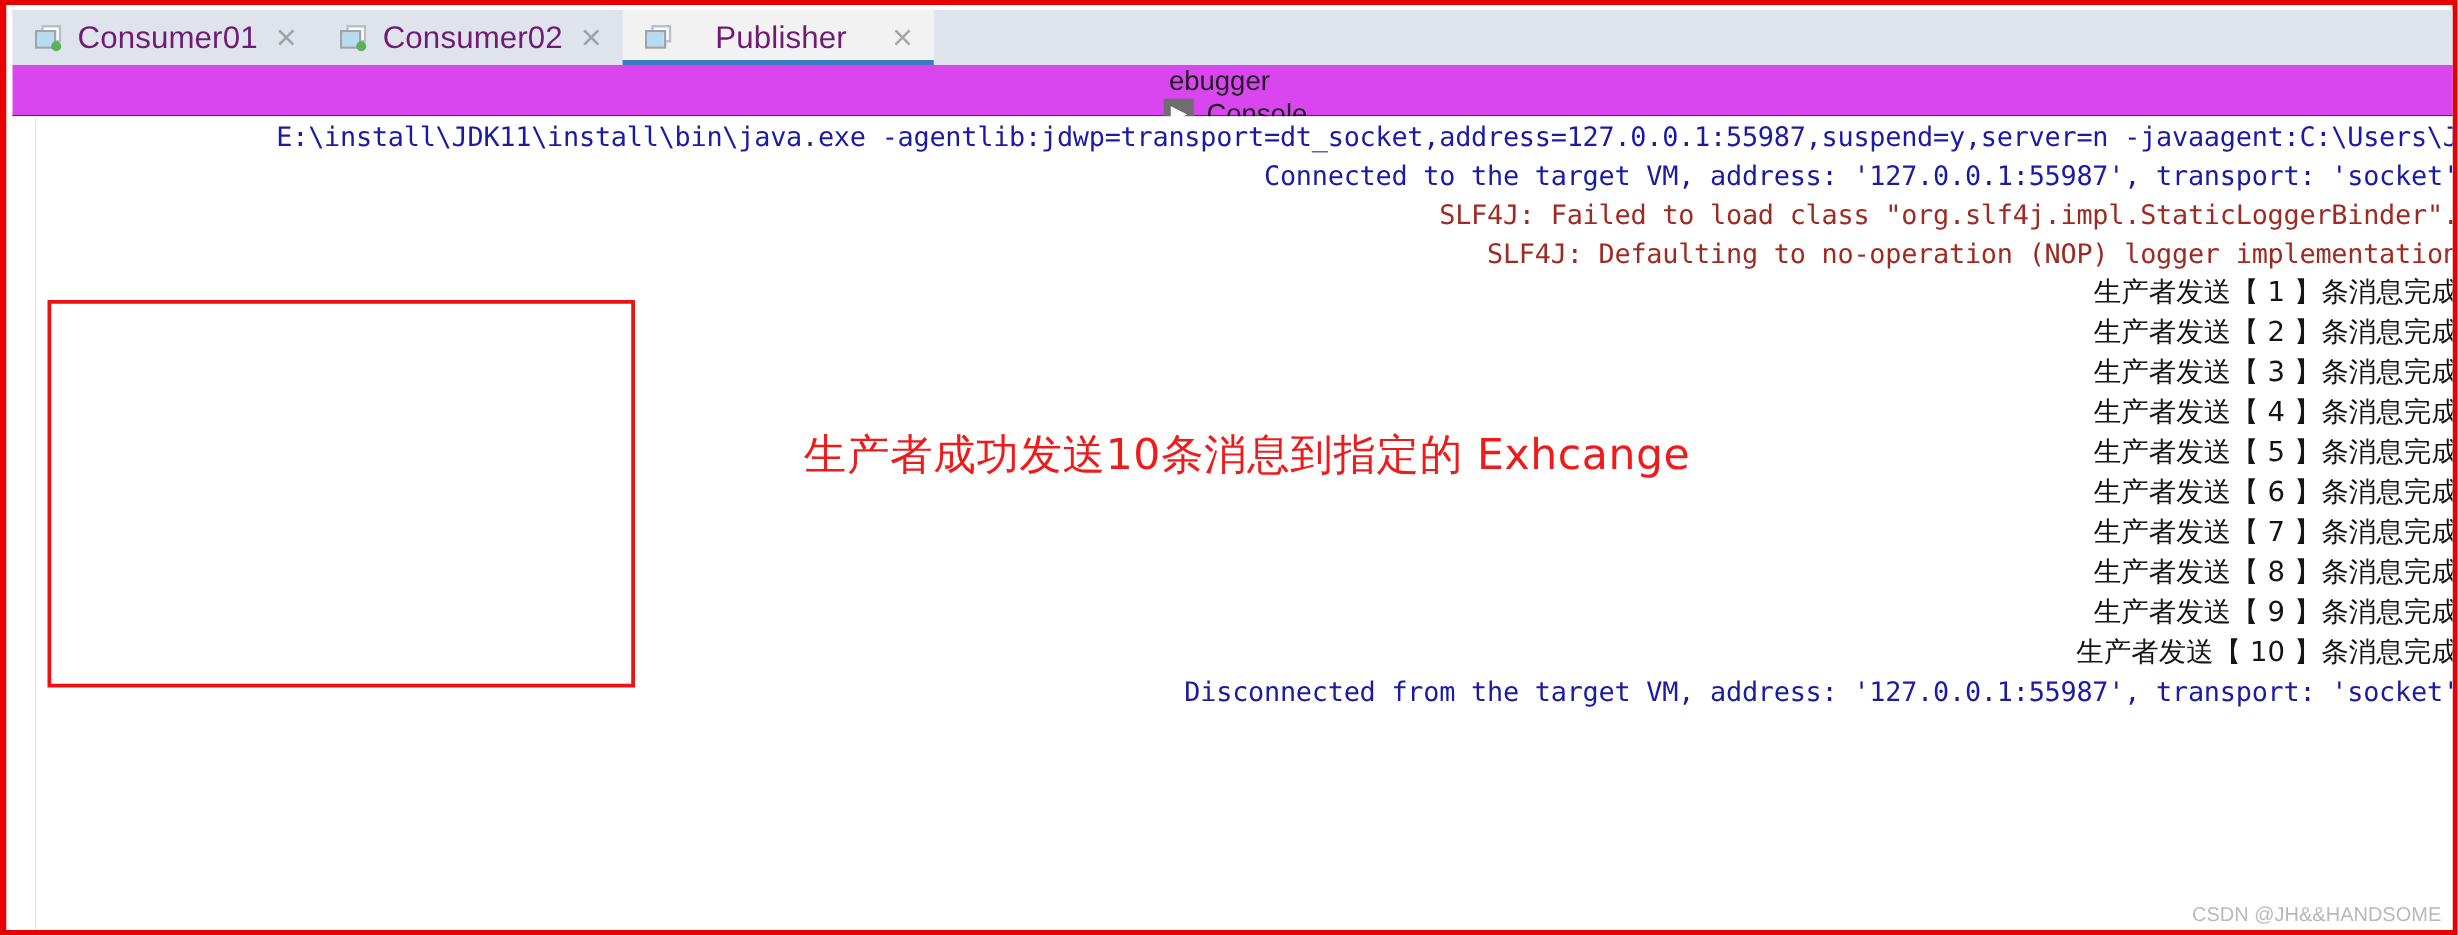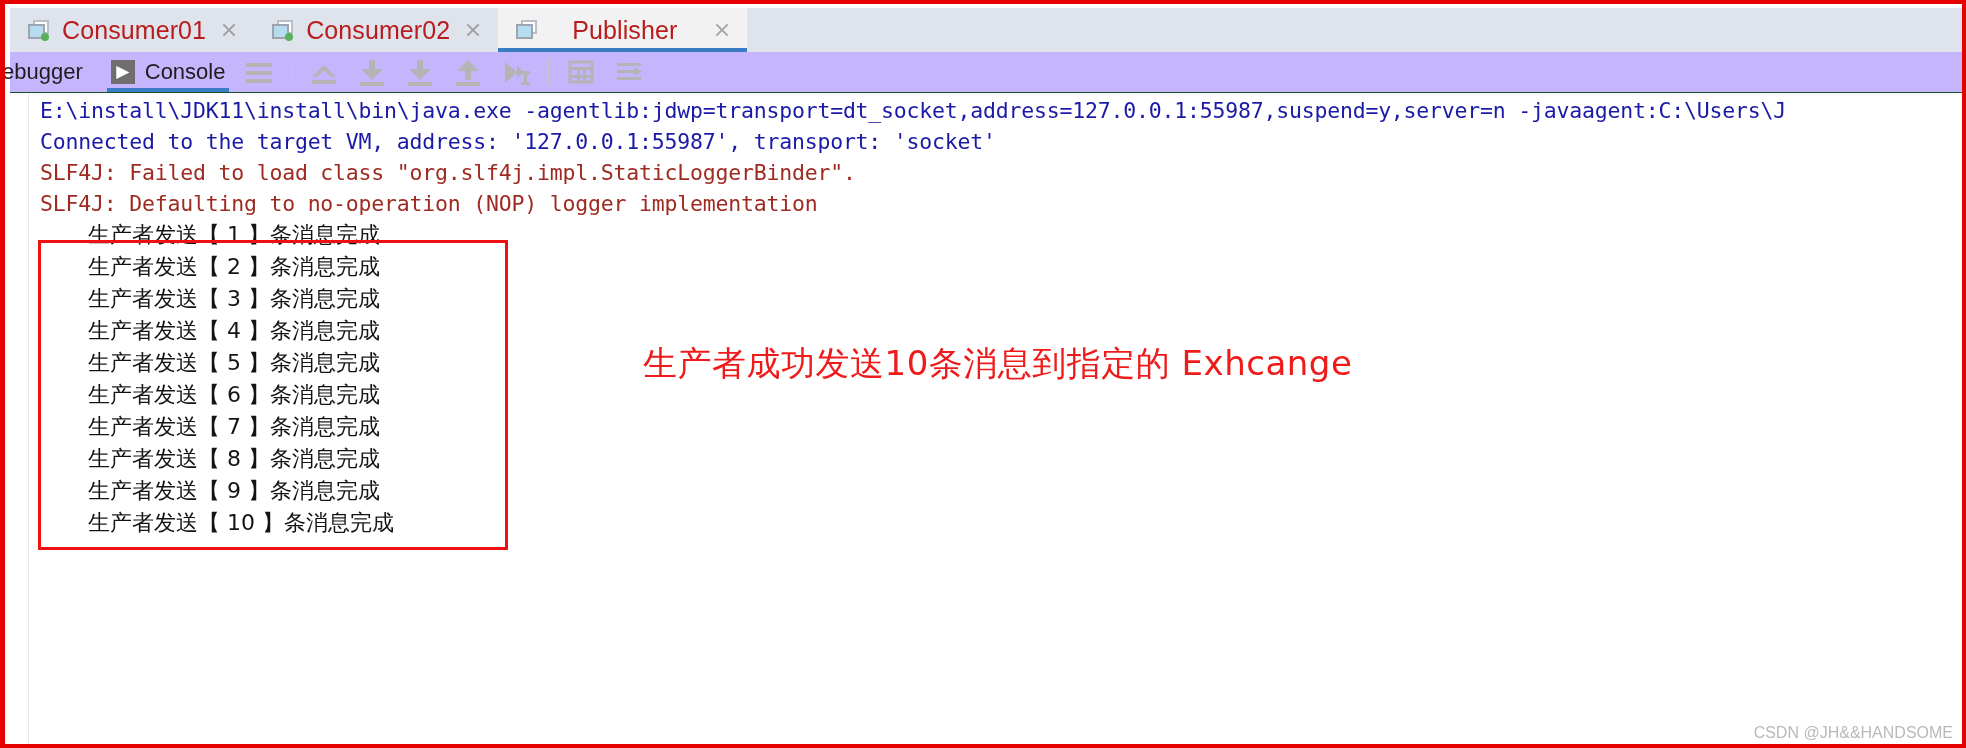--- a/index.html
+++ b/index.html
@@ -90,21 +90,21 @@
   }
   .tab-icon .run-dot {
     position: absolute;
     right: 1px; bottom: -1px;
     width: 8px; height: 8px;
     border-radius: 50%;
     background: #59b159;
   }
   .tab-label {
     font-size: 25px;
-    color: #b91c1c;
+    color: #701a75;
     letter-spacing: .1px;
     white-space: nowrap;
     font-family: "Liberation Sans", sans-serif;
   }
   .tab-close {
     margin-left: 14px;
     width: 18px; height: 18px;
     position: relative;
     flex: 0 0 auto;
     opacity: .55;
@@ -118,24 +118,25 @@
   }
   .tab-close::before { transform: rotate(45deg); }
   .tab-close::after  { transform: rotate(-45deg); }
 
   
   .toolbar {
     position: absolute;
     left: 5px; top: 48px;
     width: 1957px;
     height: 40px;
-    background: #c4b5fd;
+    background: #d946ef;
     display: flex;
     align-items: center;
     border-bottom: 1px solid #14532d;
+    flex-direction: column;
   }
   .tb-text {
     font-size: 22px;
     color: #1d1d1d;
     margin-left: -8px;
     padding-right: 18px;
     white-space: nowrap;
   }
   .tb-console {
     display: flex;
@@ -206,20 +207,21 @@
     left: 0; top: 0;
     width: 18px; height: 100%;
     background: #ffffff;
     border-right: 1px solid #e6e6e6;
   }
   .lines {
     position: absolute;
     left: 30px;
     top: 2px;
     right: 0;
+    text-align: right;
   }
   .line {
     font-family: "DejaVu Sans Mono", monospace;
     font-size: 21.5px;
     line-height: 31px;
     white-space: pre;
     letter-spacing: -0.2px;
   }
   .c-blue { color: #1a1aa6; }
   .c-red  { color: #9e2a21; }
@@ -405,20 +407,21 @@
       <div class="cn-line">生产者发送【 2 】条消息完成</div>
       <div class="cn-line">生产者发送【 3 】条消息完成</div>
       <div class="cn-line">生产者发送【 4 】条消息完成</div>
       <div class="cn-line">生产者发送【 5 】条消息完成</div>
       <div class="cn-line">生产者发送【 6 】条消息完成</div>
       <div class="cn-line">生产者发送【 7 】条消息完成</div>
       <div class="cn-line">生产者发送【 8 】条消息完成</div>
       <div class="cn-line">生产者发送【 9 】条消息完成</div>
       <div class="cn-line">生产者发送【 10 】条消息完成</div>
 
+      <div class="line c-blue">Disconnected from the target VM, address: '127.0.0.1:55987', transport: 'socket'</div>
 
     </div>
 
     <div class="cn-box"></div>
 
     <div class="annot">生产者成功发送10条消息到指定的 Exhcange</div>
 
     <div class="watermark">CSDN @JH&amp;&amp;HANDSOME</div>
   </div>
 

